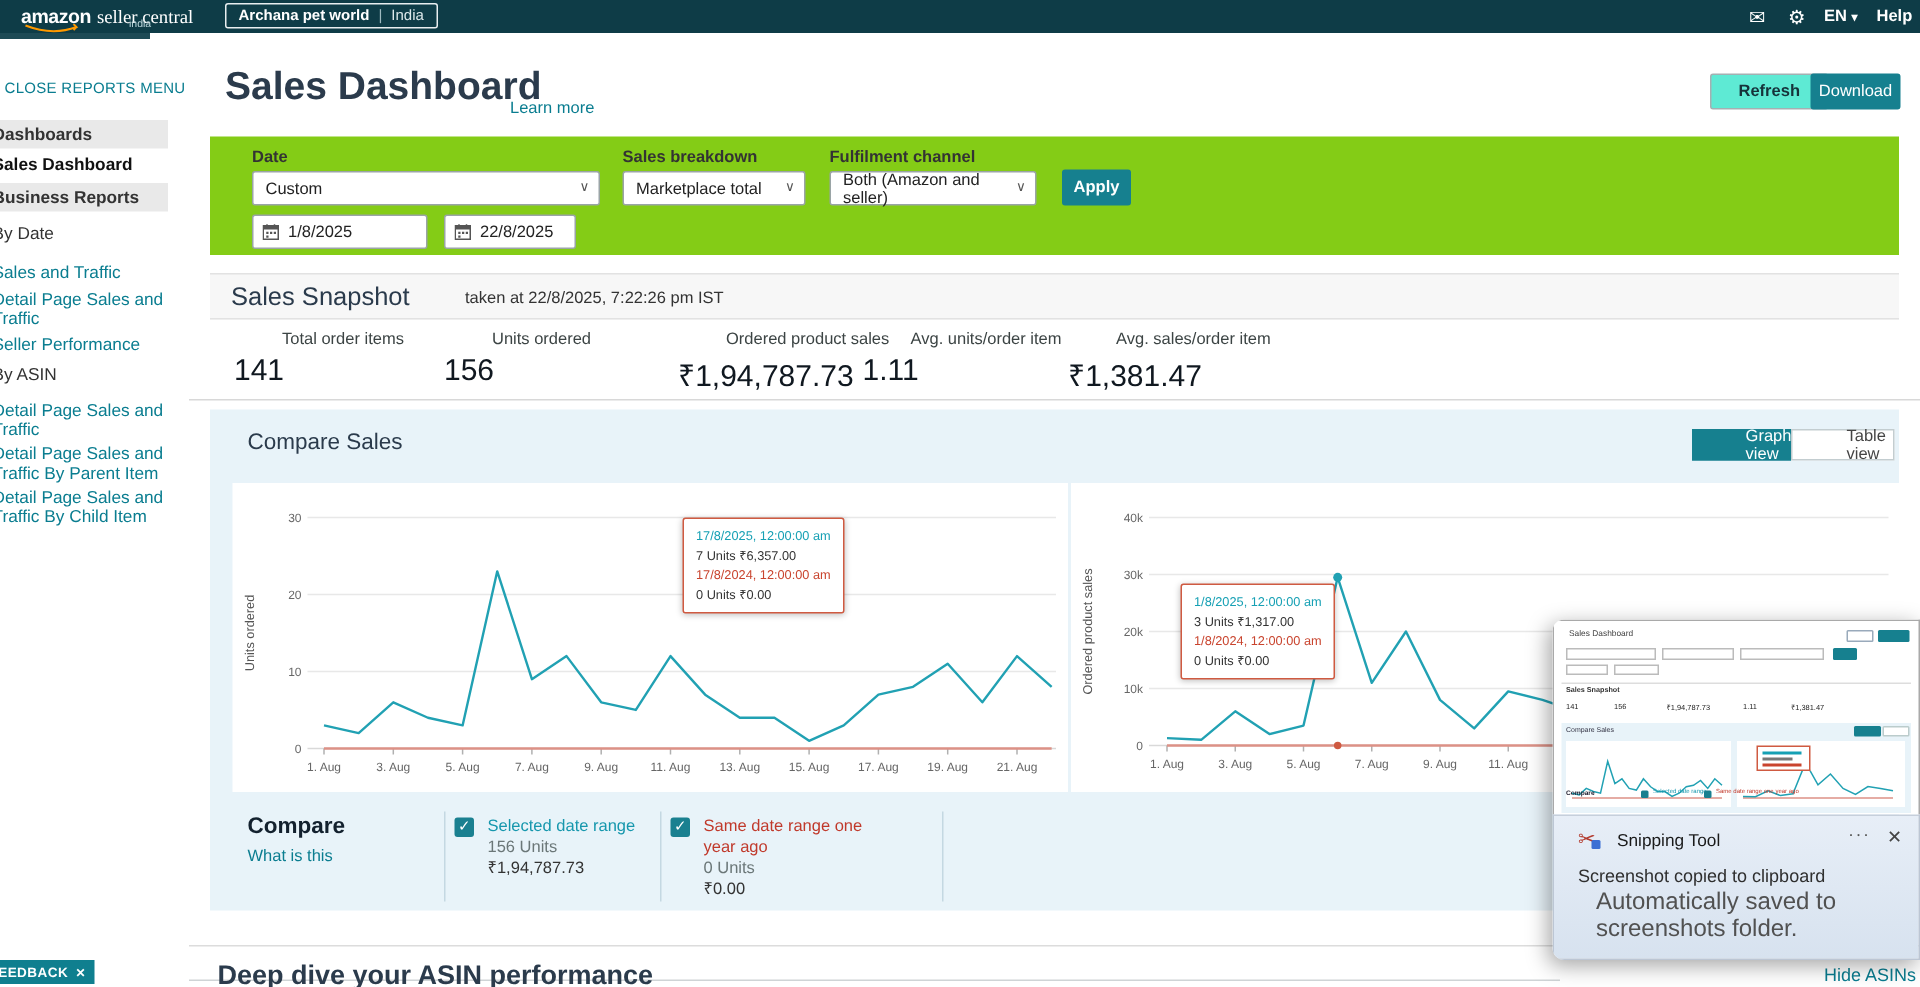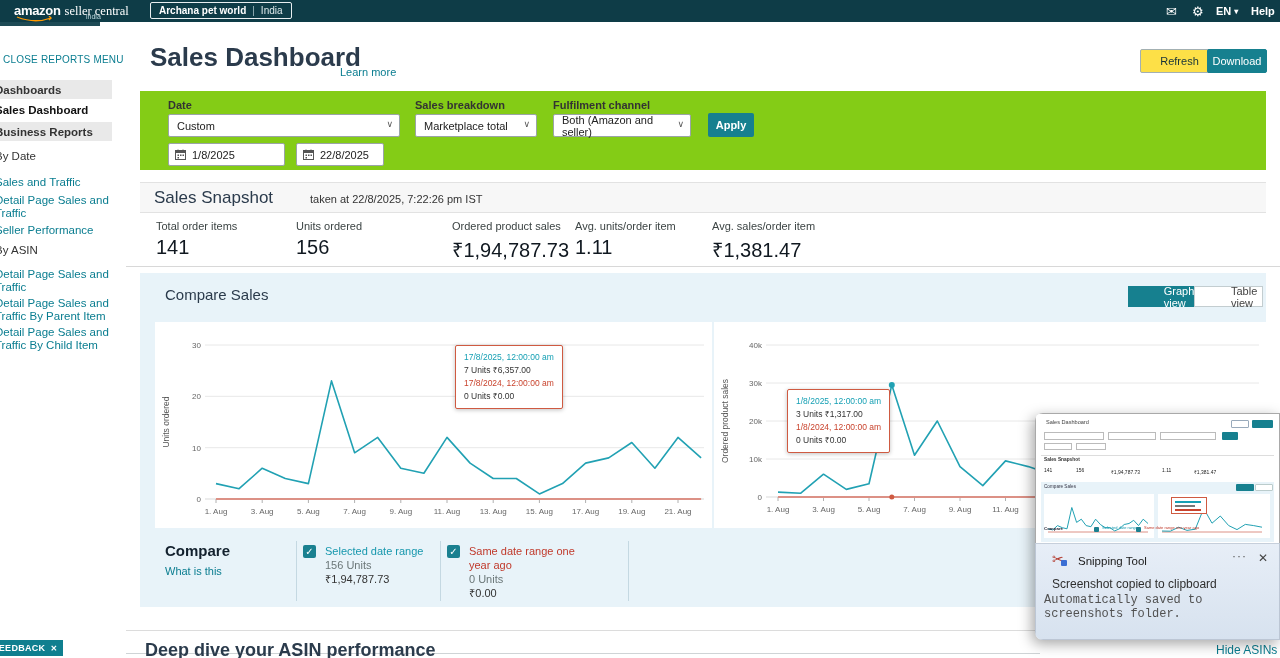--- a/index.html
+++ b/index.html
@@ -30,37 +30,37 @@
   .sb-band span { font-size:11.5px; font-weight:bold; color:#333; margin-left:-5px; white-space:nowrap; }
   .sb-item { position:absolute; left:-5px; width:118px; font-size:11.5px; line-height:13px; }
   .sb-link { color:#0a7d90; cursor:pointer; }
   .sb-group { color:#333; }
   .sb-active { color:#111; font-weight:bold; }
 
   
   #page-title { position:absolute; left:150px; top:42px; font-size:26px; color:#2b3b4c; }
   #learn-more { position:absolute; left:340px; top:66px; font-size:11px; color:#0a7d90; cursor:pointer; }
   .hbtn { position:absolute; top:49px; height:24px; border-radius:2px; font-size:11px; display:flex; align-items:center; justify-content:center; cursor:pointer; font-family:"Liberation Sans",sans-serif; }
-  #refresh-btn { left:1140px; width:79px; background:#fde047; border:1px solid #a3b0b2; color:#16323a; }
+  #refresh-btn { left:1140px; width:79px; background:#5eead4; border:1px solid #a3b0b2; color:#16323a;font-weight:bold; }
   #download-btn { left:1207px; width:60px; background:#16808f; border:1px solid #16808f; color:#fff; }
 
   
   #filter-panel { position:absolute; left:140px; top:91px; width:1126px; height:79px; background:#84cc16; }
   .f-label { position:absolute; font-size:11px; font-weight:bold; color:#333; }
   .f-select { position:absolute; height:23px; background:#fff; border:1px solid #9aa4a6; border-radius:2px; font-size:11px; color:#222; display:flex; align-items:center; padding:0 18px 0 8px; cursor:pointer; }
   .f-select .car { position:absolute; right:6px; top:4px; font-size:9px; color:#555; }
   .f-date { position:absolute; height:23px; background:#fff; border:1px solid #9aa4a6; border-radius:2px; font-size:11px; color:#222; display:flex; align-items:center; gap:6px; padding:0 6px; cursor:text; }
   #apply-btn { position:absolute; left:568px; top:22px; width:46px; height:24px; background:#16808f; color:#fff; font-size:11px; font-weight:bold; border:none; border-radius:2px; cursor:pointer; }
 
   
   #snapshot-bar { position:absolute; left:140px; top:182px; width:1126px; height:31px; background:#f7f7f7; border-top:1px solid #e2e2e2; border-bottom:1px solid #e2e2e2; }
   #snapshot-title { position:absolute; left:14px; top:5px; font-size:17px; color:#2b3b4c; }
   #snapshot-taken { position:absolute; left:170px; top:10px; font-size:11px; color:#333; }
   .metric { position:absolute; top:220px; }
-  .metric .m-label { font-size:11px; color:#3c4444; }
+  .metric .m-label { font-size:11px; color:#3c4444;margin-left:32px; }
   .metric .m-value { font-size:20px; color:#101820; margin-top:4px; }
   #metrics-divider { position:absolute; left:126px; top:266px; width:1154px; height:1px; background:#d8d8d8; }
 
   
   #compare-panel { position:absolute; left:140px; top:273px; width:1126px; height:334px; background:#e8f3f9; }
   #compare-title { position:absolute; left:25px; top:13px; font-size:15px; color:#2b3b4c; }
   .toggle-btn { position:absolute; top:13px; height:21px; font-size:11px; display:flex; align-items:center; justify-content:center; cursor:pointer;padding-left:36px; }
   #graph-view-btn { left:988px; width:66px; background:#16808f; color:#fff; border:1px solid #16808f; }
   #table-view-btn { left:1054px; width:69px; background:#fff; color:#444; border:1px solid #c3cdd0; }
   .chart-card { position:absolute; top:49px; height:206px; background:#fff; }
@@ -94,21 +94,21 @@
   
   #snip-popup { position:absolute; left:1035px; top:413px; width:245px; height:227px; z-index:50; border-radius:8px 0 0 8px; box-shadow:-3px 4px 14px rgba(0,0,0,.35); overflow:hidden; }
   #snip-thumb { position:absolute; left:0; top:0; width:245px; height:130px; background:#fff; border:1px solid #a9a9a9; border-bottom:none; overflow:hidden; cursor:pointer; }
   #snip-notif { position:absolute; left:0; top:130px; width:245px; height:97px; background:linear-gradient(#e7eef7,#d7e2ef); border:1px solid #bcc6d4; border-top:1px solid #c6cfdb; }
   .sn-app { position:absolute; left:42px; top:11px; font-size:11.5px; color:#1a1a1a; }
   .sn-ico { position:absolute; left:16px; top:7px; font-size:14px; color:#b33a2e; }
   .sn-ico::after { content:""; position:absolute; left:9px; top:9px; width:6px; height:6px; background:#3b6fd4; border-radius:1px; }
   .sn-menu { position:absolute; left:196px; top:5px; font-size:12px; color:#555; letter-spacing:1px; cursor:pointer; }
   .sn-close { position:absolute; left:222px; top:7px; font-size:12px; color:#444; cursor:pointer; }
   .sn-t1 { position:absolute; left:16px; top:33px; font-size:12px; color:#2f2f2f; }
-  .sn-t2 { position:absolute; left:8px; top:49px; font-size:12px; color:#515151;font-family:Liberation Mono, monospace; }
+  .sn-t2 { position:absolute; left:28px; top:49px; font-size:16px; color:#515151; }
   #markup-btn { position:absolute; left:14px; top:72px; width:217px; height:21px; background:#fcfdfe; border:1px solid #c8cdd6; border-radius:4px; font-size:11.5px; color:#2f2f2f; cursor:pointer; font-family:"Liberation Sans",sans-serif;margin-top:44px; }
 
   
   .th-tiny { position:absolute; transform-origin:left top; color:#555; white-space:nowrap; }
   .th-box { position:absolute; background:#fff; border:1px solid #bbb; }
   .th-btn { position:absolute; border-radius:1px; }
   .th-blue { position:absolute; left:5px; top:68px; width:233px; height:60px; background:#e8f3f9; }
   .th-chart { position:absolute; top:80px; width:110px; height:44px; background:#fff; }
   .th-line { position:absolute; height:2px; }
 </style>

